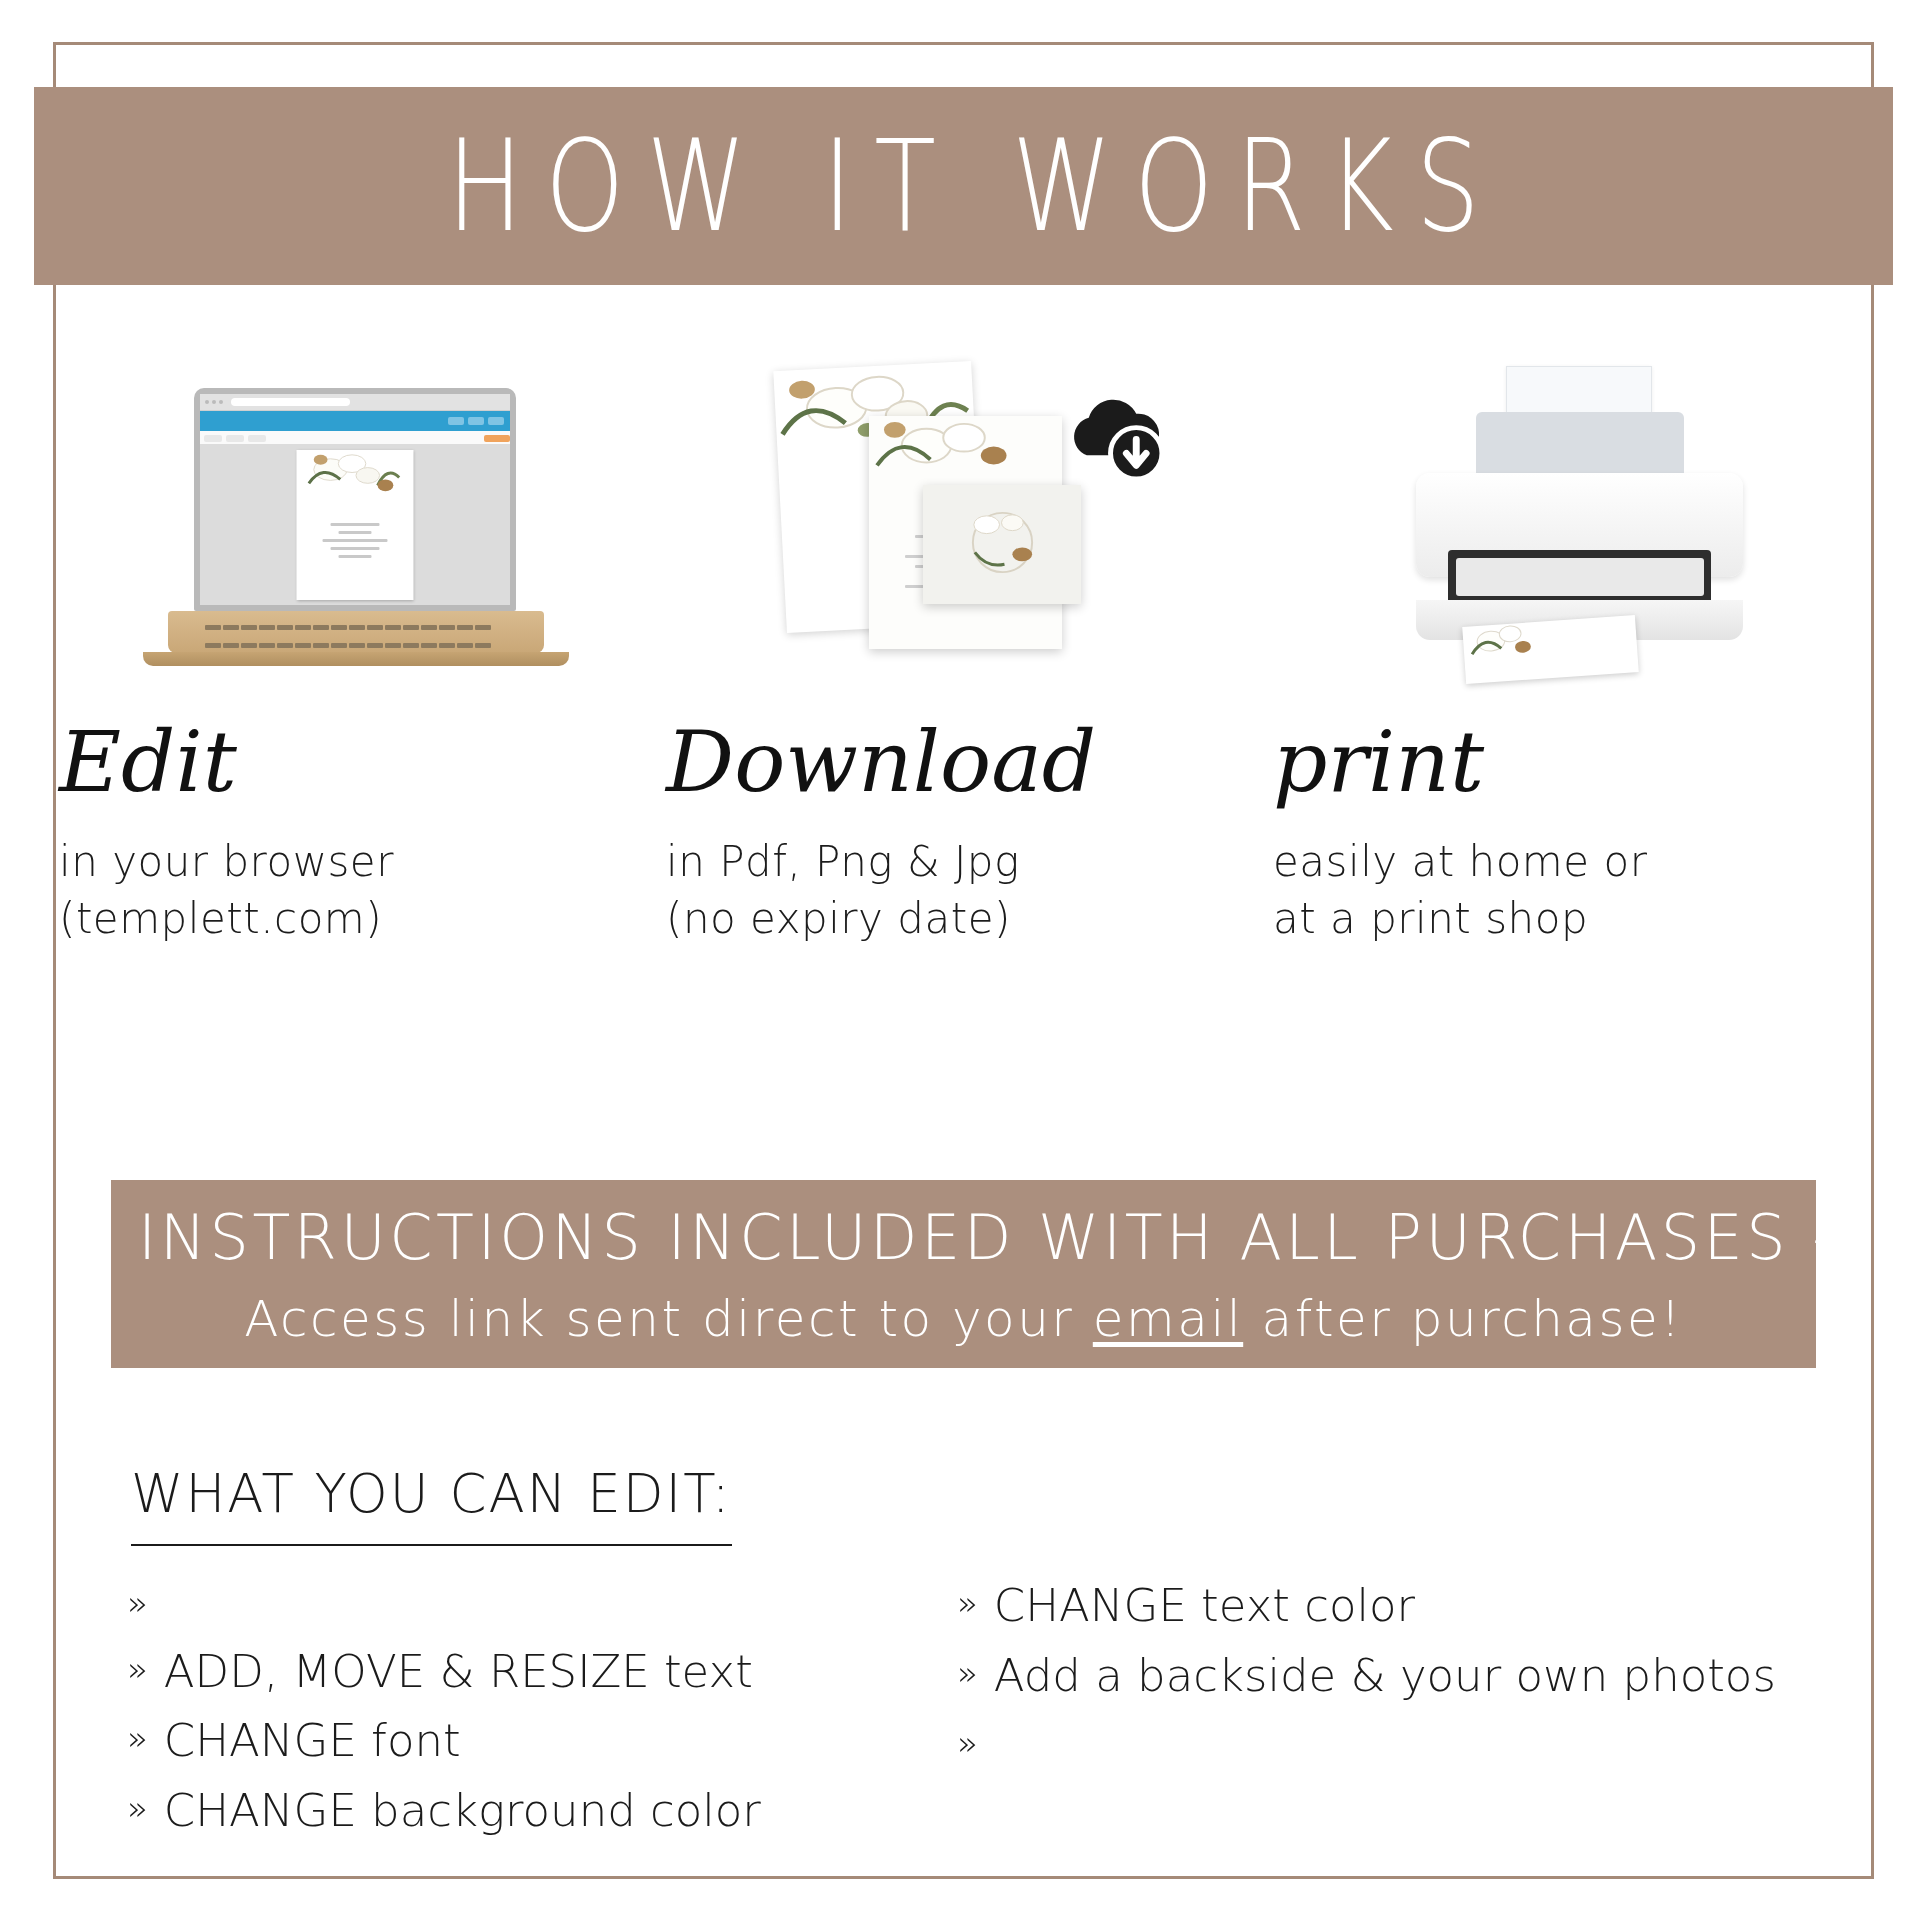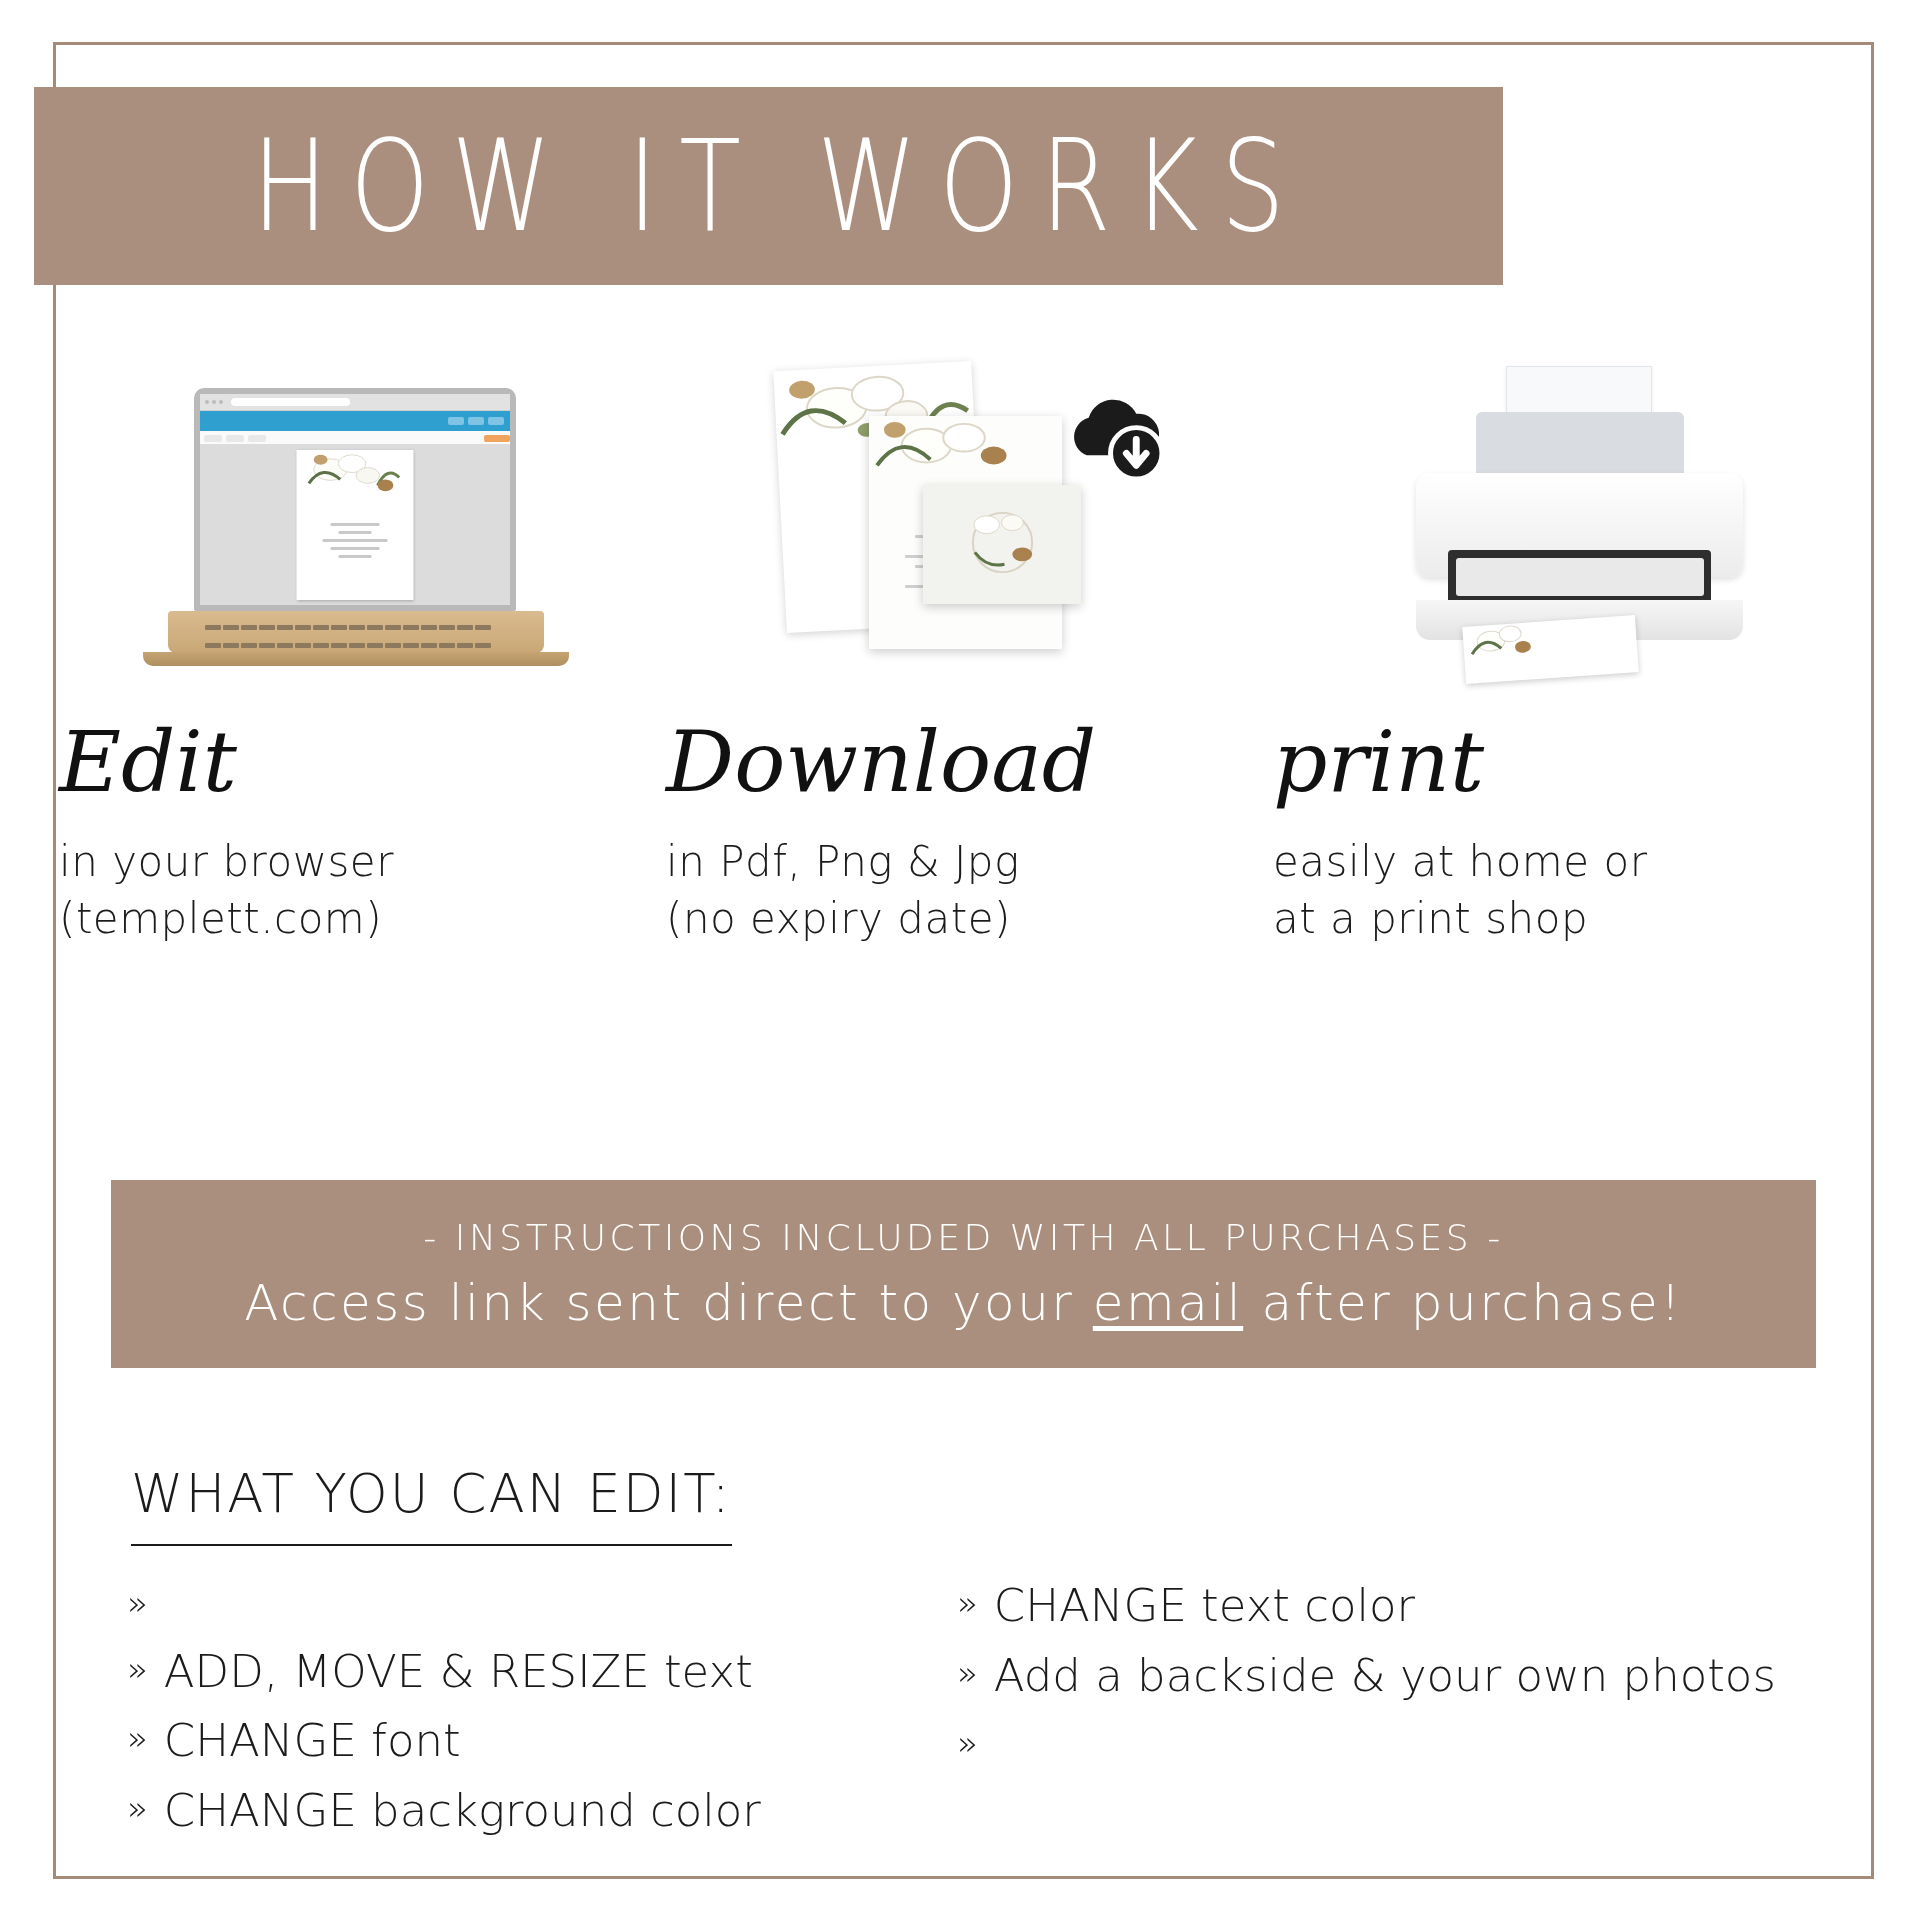--- a/index.html
+++ b/index.html
@@ -29,21 +29,21 @@
     right: 53px;
     bottom: 48px;
     border: 3px solid #a58a78;
     box-sizing: border-box;
   }
   
   .banner {
     position: absolute;
     left: 34px;
     top: 87px;
-    width: 1469px;
+    width: 1859px;
     height: 198px;
     background: #ab8f7e;
     display: flex;
     align-items: center;
     justify-content: center;
   }
   .banner-title {
     color: #ffffff;
     font-size: 101px;
     letter-spacing: 22px;
@@ -192,21 +192,21 @@
   }
   .printer .out-flower { position:absolute; left:4px; top:-6px; width:69px; height:48px;}
 
   
   .info-band {
     position:absolute; left: 111px; top: 1180px; width: 1705px; height: 188px;
     background:#ab8f7e; display:flex; flex-direction:column; align-items:center; justify-content:center;
     color:#fff;
   }
   .info-line1 {
-    font-family:"DejaVu Sans", sans-serif; font-size:36px; font-weight:300;
+    font-family:"DejaVu Sans", sans-serif; font-size:62px; font-weight:300;
     letter-spacing: 3.5px; white-space:nowrap;
   }
   .info-line2 {
     font-family:"DejaVu Sans", sans-serif; font-size:50px; font-weight:300;
     letter-spacing: 2.5px; margin-top:16px; white-space:nowrap;
   }
   .info-line2 u { text-decoration: underline; text-underline-offset: 6px; }
 
   
   .edit-title {

